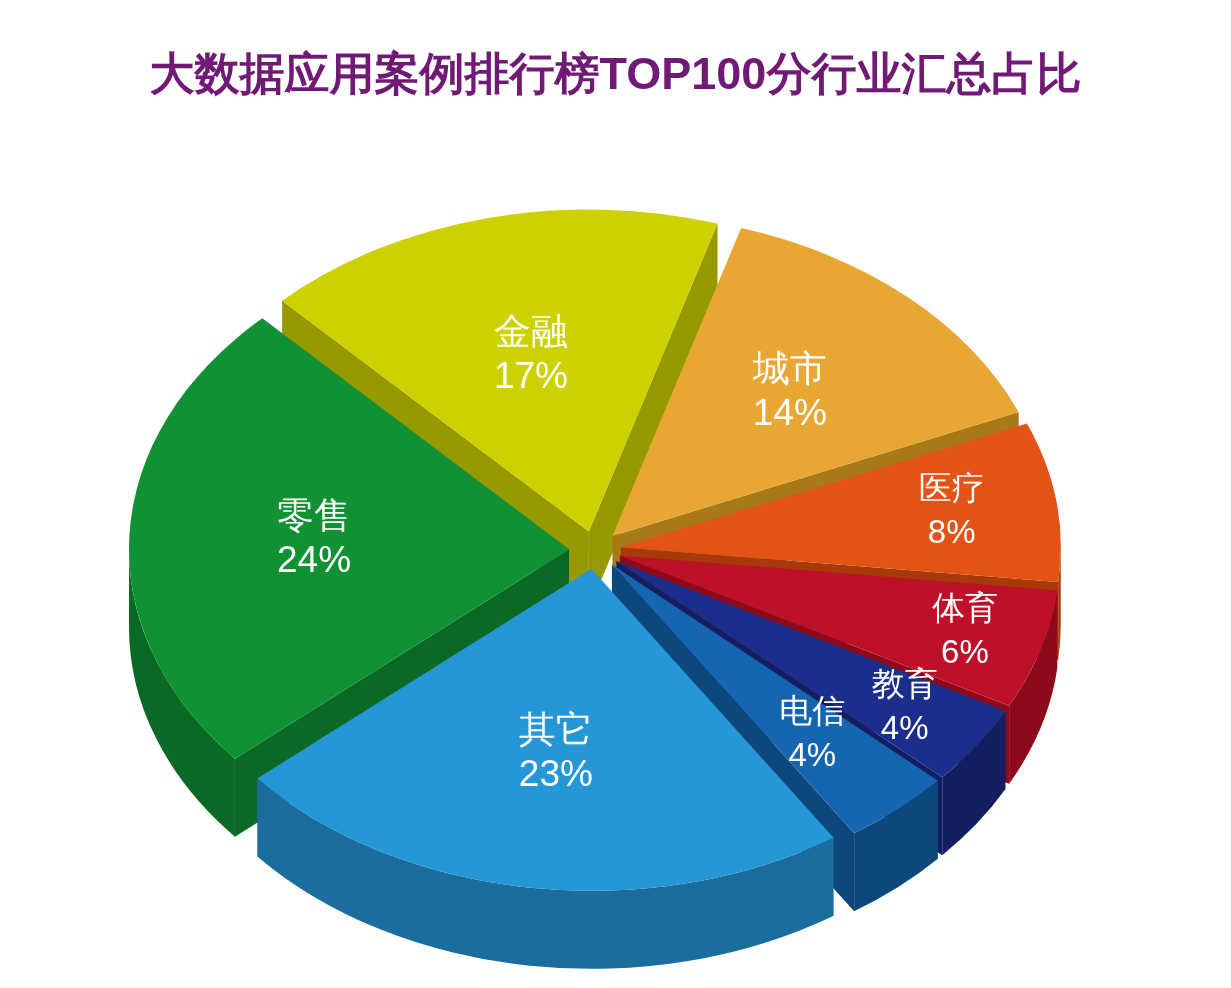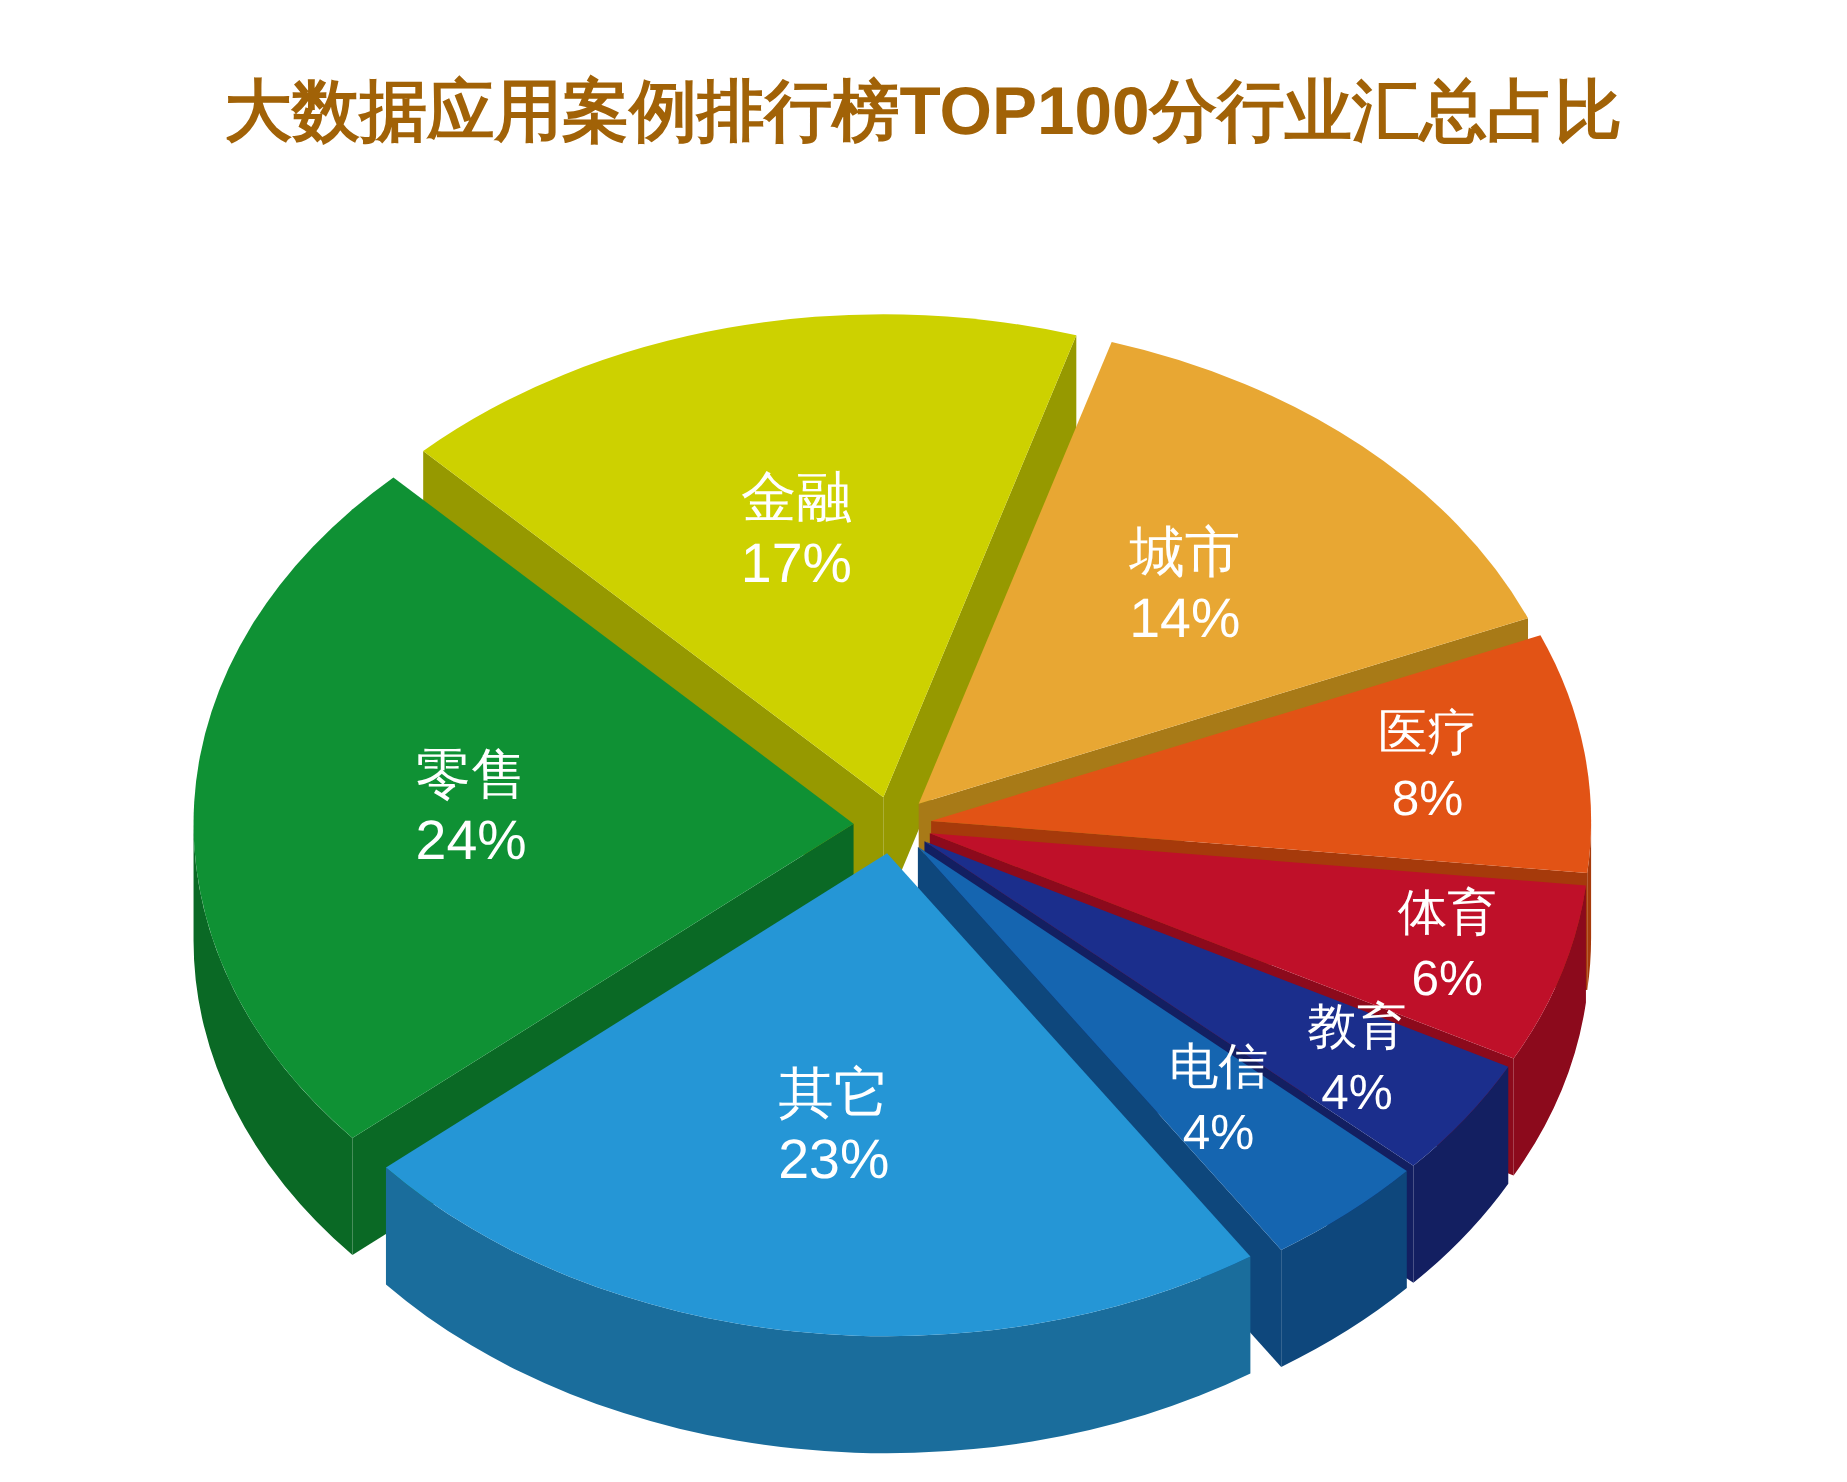--- a/index.html
+++ b/index.html
@@ -16,21 +16,21 @@
     left:0;top:0;
     width:1231px;height:988px;
   }
   .chart-title{
     position:absolute;
     left:0;top:44px;
     width:1231px;
     text-align:center;
     font-size:45px;
     font-weight:bold;
-    color:#a16207;
+    color:#701a75;
     letter-spacing:0px;
     white-space:nowrap;
     font-family:"Liberation Sans","DejaVu Sans",sans-serif;
   }
   .pie-stage{
     position:absolute;
     left:95px;top:160px;
     width:1040px;height:820px;
   }
   svg.pie-svg{display:block;width:1040px;height:820px;}

